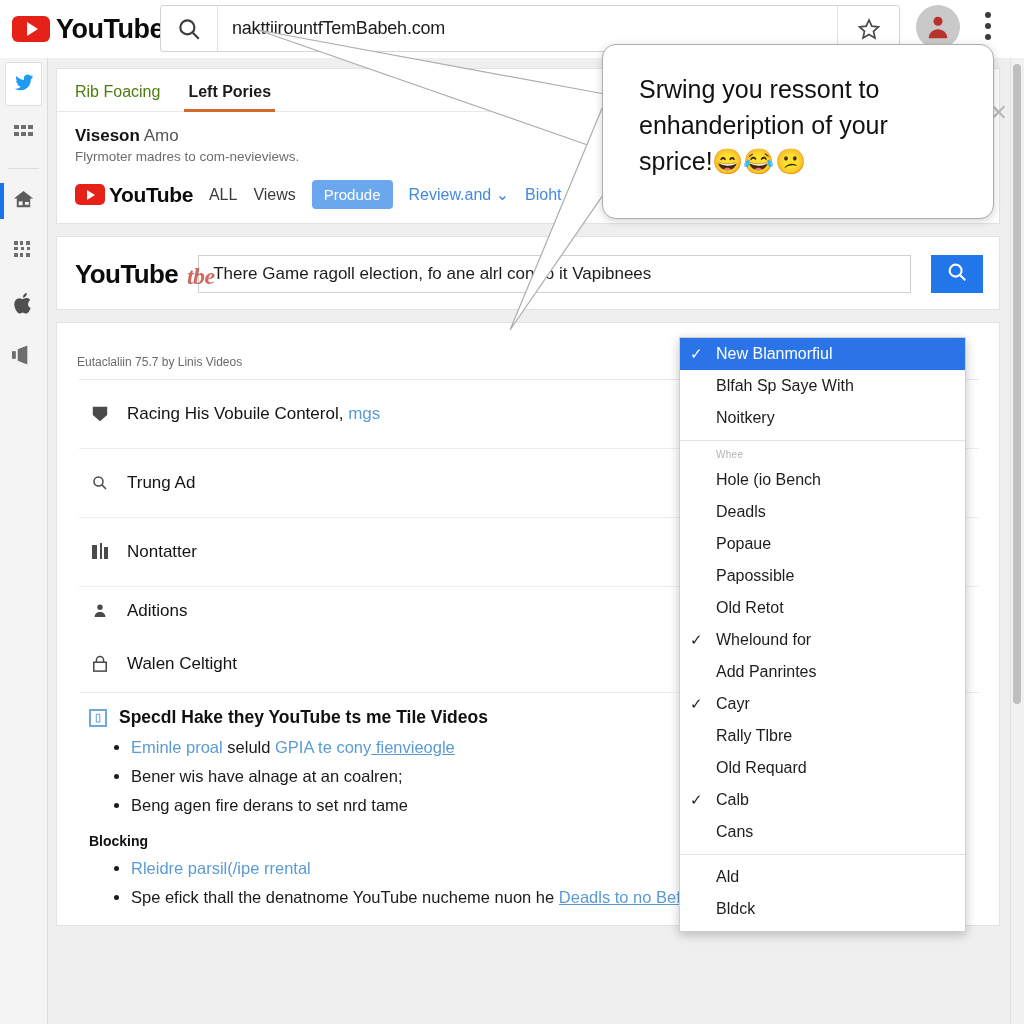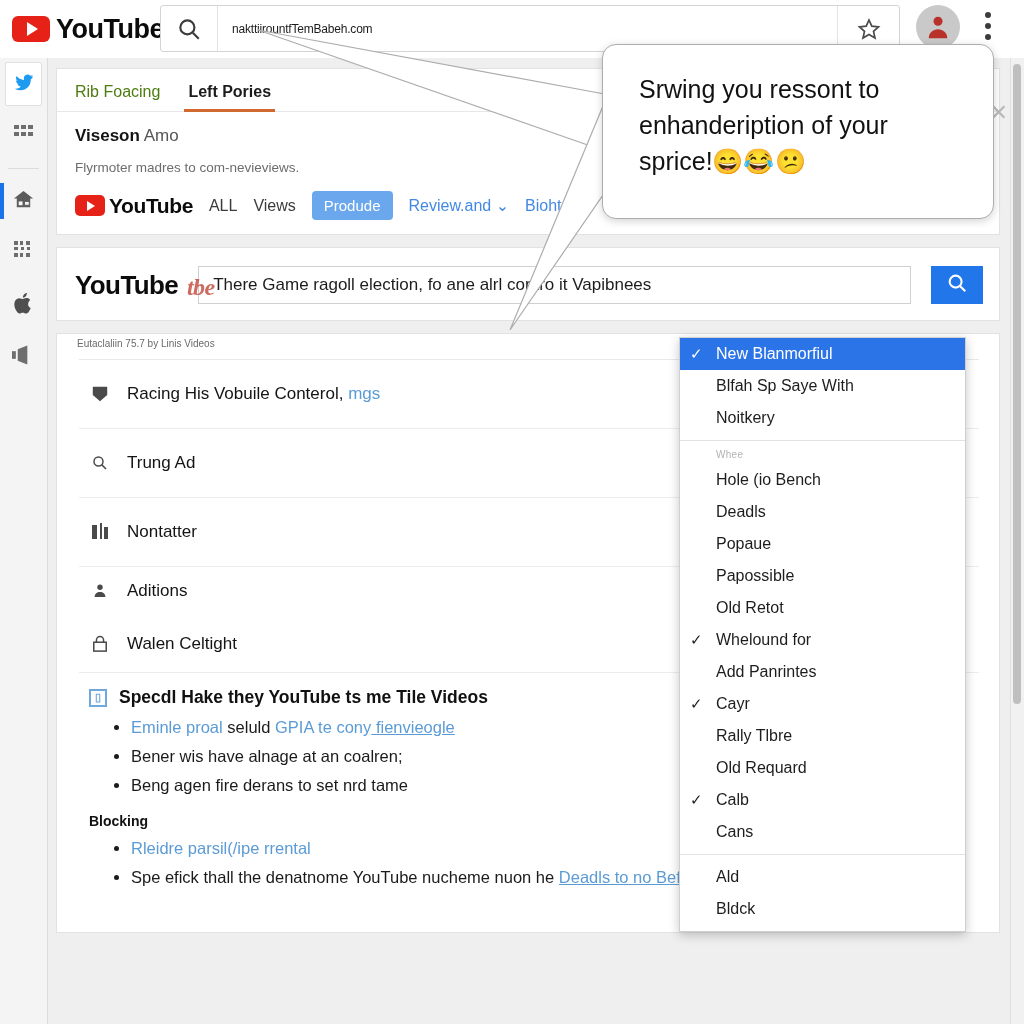--- a/index.html
+++ b/index.html
@@ -28,21 +28,21 @@
   }
   .yt-word { font-size: 27px; font-weight: bold; letter-spacing: -0.5px; color:#0b0b0b; }
 
   .omnibox {
     position:absolute; left:160px; top:5px; width: 740px; height: 47px;
     border: 1px solid #d4d4d4; border-radius: 3px; background:#fff;
     display:flex; align-items:center;
   }
   .omni-search-ico { width: 56px; display:flex; align-items:center; justify-content:center; }
   .omni-sep { width:1px; height:100%; background:#e3e3e3; }
-  .omni-url { flex:1; padding-left: 14px; font-size: 12px; color:#1b1b1b; letter-spacing:-0.2px; }
+  .omni-url { flex:1; padding-left: 14px; font-size: 18px; color:#1b1b1b; letter-spacing:-0.2px; }
   .omni-star { width: 62px; display:flex; align-items:center; justify-content:center;
                border-left:1px solid #e3e3e3; height:100%; }
   .avatar-wrap { position:absolute; left:916px; top:5px; width:44px; height:44px; }
   .avatar {
     width:44px; height:44px; border-radius:50%; background:#c9c9c9;
     display:flex;align-items:center;justify-content:center; overflow:hidden;
   }
   .kebab { position:absolute; left:985px; top:12px; width:6px; }
   .kebab i { display:block; width:6px; height:6px; border-radius:50%; background:#3c3c3c; margin-bottom:5px; }
 
@@ -74,21 +74,21 @@
   }
   .tabrow { display:flex; align-items:flex-end; gap:28px; padding: 14px 18px 0 18px;
             border-bottom:1px solid #e7e7e7; }
   .tab { font-size:16px; color:#4d7c0f; padding-bottom:10px; position:relative; white-space:nowrap; }
   .tab.sel { color:#1b1b1b; font-weight:bold; }
   .tab.sel::after { content:""; position:absolute; left:-4px; right:-4px; bottom:-1px; height:3px; background:#d2692f; }
 
   .viseson { padding: 14px 18px 6px 18px; }
   .vis-title { font-size:17px; color:#555; }
   .vis-title b { color:#131313; }
-  .vis-sub { font-size:13.5px; color:#6d6d6d; margin-top:14px; }
+  .vis-sub { font-size:13.5px; color:#6d6d6d; margin-top:3px; }
   .ghostbox { position:absolute; right:118px; top:58px; width:160px; height:46px;
               background:#fafafa; border:1px solid #ececec; border-radius:3px; }
 
   .chiprow { display:flex; align-items:center; gap:16px; padding: 10px 18px 14px 18px; }
   .chip-logo { display:flex; align-items:center; gap:4px; }
   .chip-logo .p { width:30px;height:21px;background:#e62117;border-radius:5px;display:flex;align-items:center;justify-content:center;}
   .chip-logo .p .tri { width:0;height:0;border-left:8px solid #fff;border-top:5px solid transparent;border-bottom:5px solid transparent;margin-left:2px;}
   .chip-logo .w { font-size:21px;font-weight:bold;letter-spacing:-0.4px;color:#0b0b0b;}
   .chip { font-size:16px; color:#3b3b3b; white-space:nowrap; }
   .chip.blue { color:#4389e3; }
@@ -107,21 +107,21 @@
           padding-left:14px; font-size:17px; color:#1d1d1d; overflow:hidden; white-space:nowrap; }
   .sbtn { width:52px; height:38px; background:#2176ea; display:flex; align-items:center; justify-content:center; }
 
   .ytabs { display:flex; align-items:flex-end; gap:32px; padding: 4px 18px 0 18px; border-top:1px solid #eee;
            background:#fbfbfb; }
   .ytab { font-size:16.5px; color:#3c3c3c; padding: 12px 0 11px 0; position:relative; white-space:nowrap; }
   .ytab.sel { font-weight:bold; color:#101010; }
   .ytab.sel::after { content:""; position:absolute; left:-4px; right:-4px; bottom:0; height:3px; background:#d2692f; }
 
   
-  .listhdr { font-size:10px; color:#6a6a6a; padding: 4px 20px 10px 20px; }
+  .listhdr { font-size:12px; color:#6a6a6a; padding: 32px 20px 10px 20px; }
   .listwrap { margin: 0 20px 0 22px; border-top:1px solid #e8e8e8; }
   .lrow { display:flex; align-items:center; gap:16px; height:69px; border-bottom:1px solid #ededed; padding-left:10px; }
   .lrow.tight { height:48px; border-bottom:none; }
   .lrow.tight.last { border-bottom:1px solid #ededed; height:58px;}
   .lico { width:22px; display:flex; align-items:center; justify-content:center; color:#4a4a4a; }
   .ltext { font-size:17px; color:#141414; }
   .ltext .lk { color:#5b9bd5; }
 
   .richblock { padding: 14px 20px 8px 32px; }
   .rb-head { display:flex; align-items:center; gap:12px; font-size:17.5px; font-weight:bold; color:#111; }

